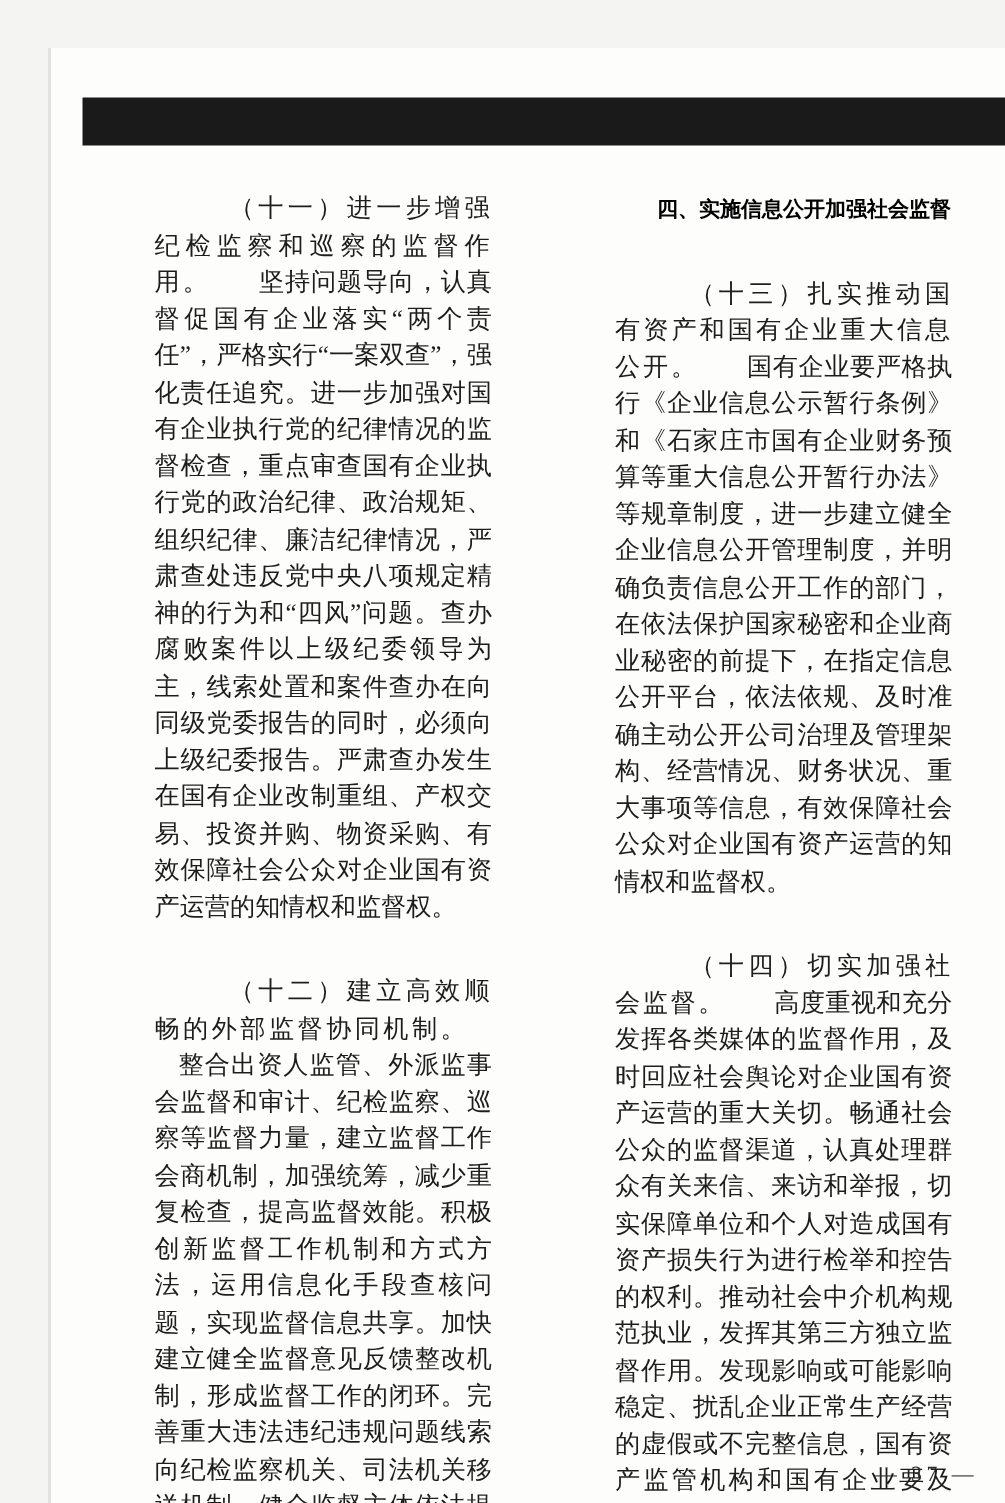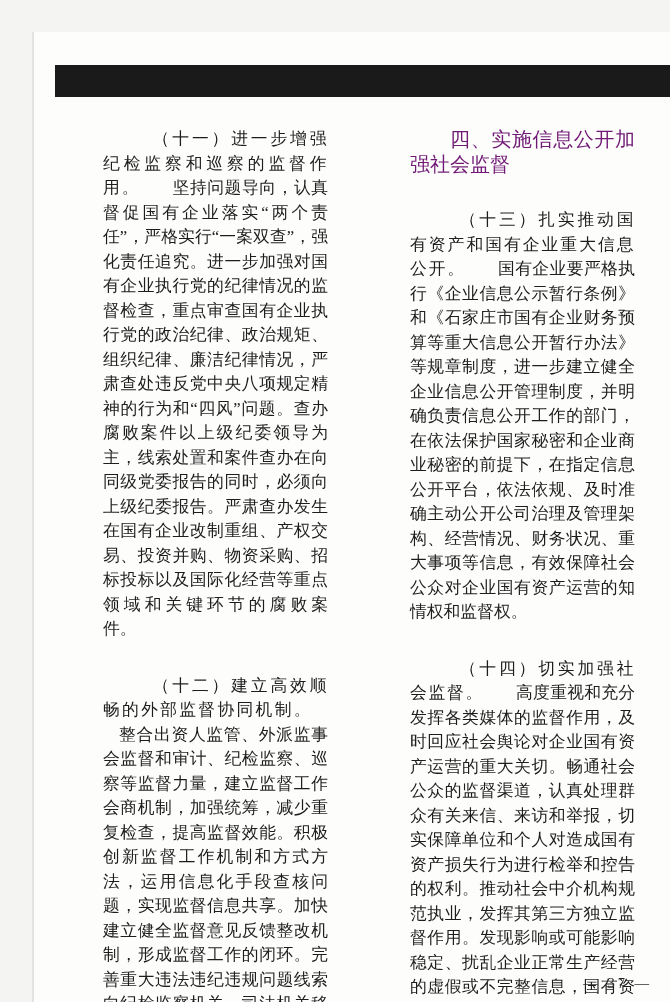--- a/index.html
+++ b/index.html
@@ -58,26 +58,26 @@
   }
   .col p { text-indent: 2em; }
   .col p.cont { text-indent: 0; }
   
   .lead {
     letter-spacing: 1.5px;
   }
   
   .sec-heading {
     font-family: "Liberation Sans", "DejaVu Sans", sans-serif;
-    font-weight: normal;
-    font-size: 20px;
+    font-weight: bold;
+    font-size: 14px;
     line-height: 24.5px;
     text-indent: 2em;
     text-align: justify;
-    color: #701a75;
+    color: #000000;
   }
   
   .page-number {
     position: absolute;
     right: 34px;
     bottom: 24px;
     font-size: 14.5px;
     letter-spacing: 3px;
     color: #2a2a2a;
   }
@@ -90,21 +90,21 @@
   <div class="running-head">
     <span>2016 年第 9 号</span>
     <span>石家庄市人民政府公报</span>
   </div>
   <div class="head-rule"></div>
 
   <div class="content">
 
     <div class="col">
       <p>
-        <span class="lead">（十一）进一步增强纪检监察和巡察的监督作用。</span><span>坚持问题导向，认真督促国有企业落实“两个责任”，严格实行“一案双查”，强化责任追究。进一步加强对国有企业执行党的纪律情况的监督检查，重点审查国有企业执行党的政治纪律、政治规矩、组织纪律、廉洁纪律情况，严肃查处违反党中央八项规定精神的行为和“四风”问题。查办腐败案件以上级纪委领导为主，线索处置和案件查办在向同级党委报告的同时，必须向上级纪委报告。严肃查办发生在国有企业改制重组、产权交易、投资并购、物资采购、招标投标以及国际化经营等重点领域和关键环节的腐败案件。</span>
+        <span class="lead">（十一）进一步增强纪检监察和巡察的监督作用。</span><span>坚持问题导向，认真督促国有企业落实“两个责任”，严格实行“一案双查”，强化责任追究。进一步加强对国有企业执行党的纪律情况的监督检查，重点审查国有企业执行党的政治纪律、政治规矩、组织纪律、廉洁纪律情况，严肃查处违反党中央八项规定精神的行为和“四风”问题。查办腐败案件以上级纪委领导为主，线索处置和案件查办在向同级党委报告的同时，必须向上级纪委报告。严肃查办发生在国有企业改制重组、产权交易、投资并购、物资采购、有效保障社会公众对企业国有资产运营的知情权和监督权。</span>
       </p>
       <p>
         <span class="lead">（十二）建立高效顺畅的外部监督协同机制。</span><span>整合出资人监管、外派监事会监督和审计、纪检监察、巡察等监督力量，建立监督工作会商机制，加强统筹，减少重复检查，提高监督效能。积极创新监督工作机制和方式方法，运用信息化手段查核问题，实现监督信息共享。加快建立健全监督意见反馈整改机制，形成监督工作的闭环。完善重大违法违纪违规问题线索向纪检监察机关、司法机关移送机制，健全监督主体依法提请有关机关配合调查案</span>
       </p>
     </div>
 
     <div class="col">
       <div class="sec-heading">四、实施信息公开加强社会监督</div>
       <p>
         <span class="lead">（十三）扎实推动国有资产和国有企业重大信息公开。</span><span>国有企业要严格执行《企业信息公示暂行条例》和《石家庄市国有企业财务预算等重大信息公开暂行办法》等规章制度，进一步建立健全企业信息公开管理制度，并明确负责信息公开工作的部门，在依法保护国家秘密和企业商业秘密的前提下，在指定信息公开平台，依法依规、及时准确主动公开公司治理及管理架构、经营情况、财务状况、重大事项等信息，有效保障社会公众对企业国有资产运营的知情权和监督权。</span>

